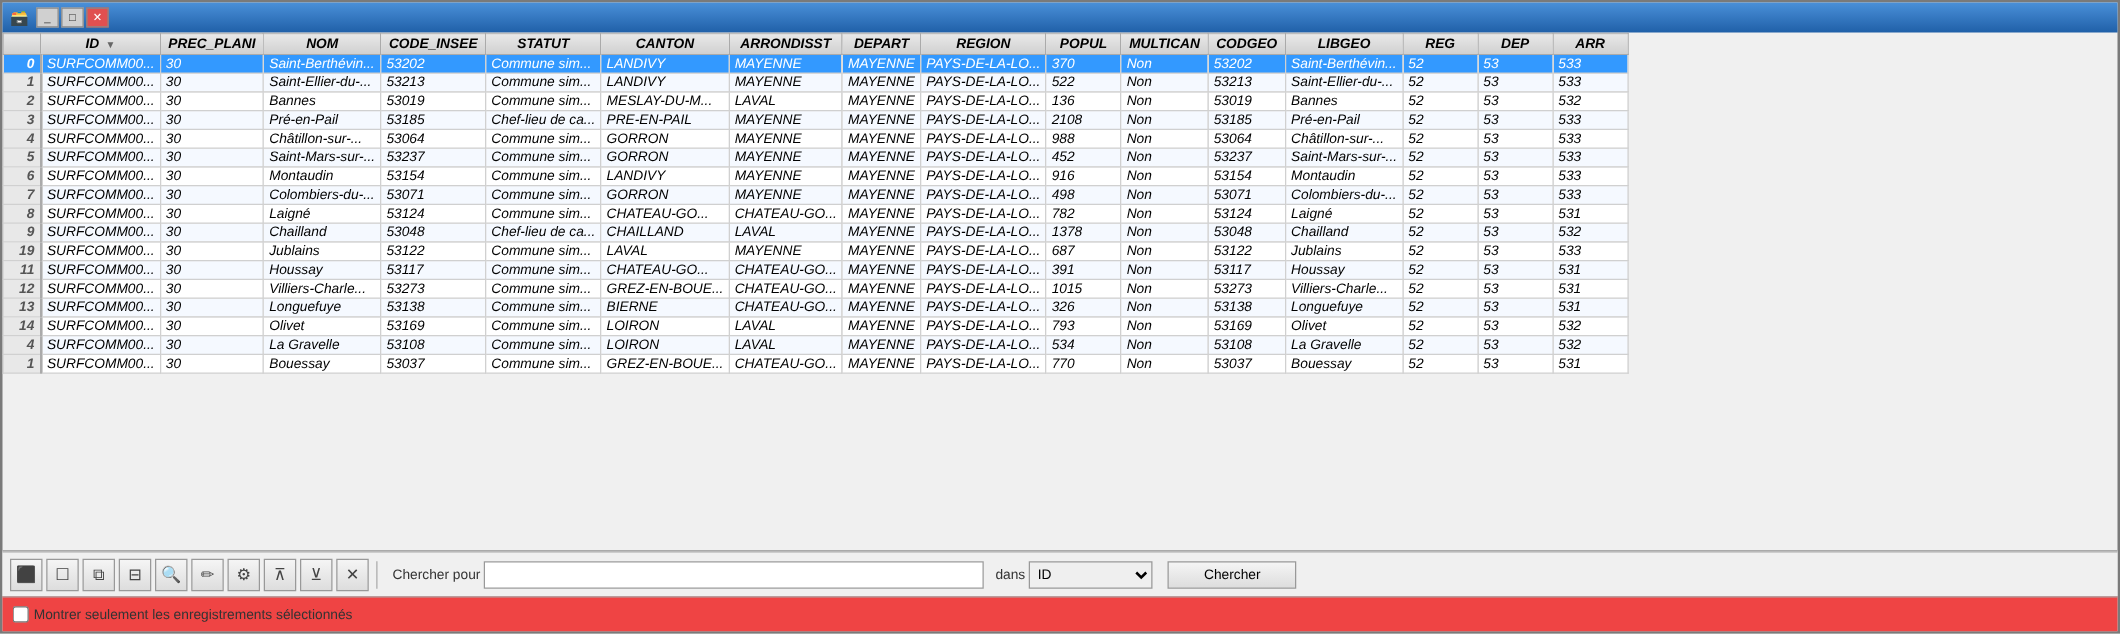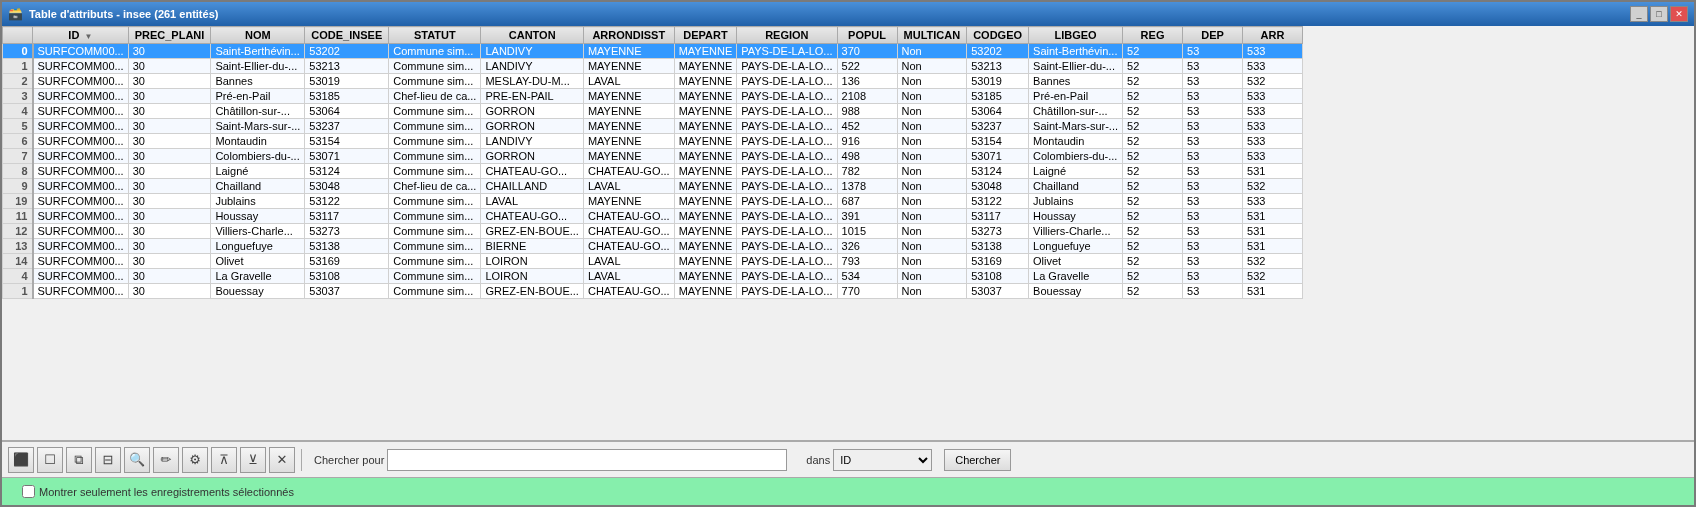--- a/index.html
+++ b/index.html
@@ -54,20 +54,21 @@
 
     .table-container {
       flex: 1;
       overflow: auto;
       border-bottom: 1px solid #aaa;
     }
     table {
       border-collapse: collapse;
       white-space: nowrap;
       font-size: 11px;
+      font-style: italic;
     }
     thead tr th {
       background: linear-gradient(to bottom, #e8e8e8, #d0d0d0);
       border: 1px solid #aaa;
       padding: 2px 6px;
       font-weight: bold;
       text-align: center;
       position: sticky;
       top: 0;
       z-index: 10;
@@ -132,41 +133,41 @@
       color: #333;
     }
     .search-input {
       width: 400px;
       height: 22px;
       border: 1px solid #999;
       padding: 1px 4px;
       font-size: 11px;
       background: white;
     }
-    .dans-label { margin-left: 16px; color: #333; }
+    .dans-label { margin-left: 6px; color: #333; }
     .field-select {
       height: 22px;
       border: 1px solid #999;
       font-size: 11px;
       padding: 1px 2px;
       min-width: 80px;
     }
     .chercher-btn {
       height: 22px;
-      padding: 1px 10px;
+      padding: 1px 28px;
       background: linear-gradient(to bottom, #f5f5f5, #ddd);
       border: 1px solid #999;
       font-size: 11px;
       cursor: pointer;
     }
 
     .status-bar {
-      background: #86efac;
+      background: #ef4444;
       border-top: 1px solid #aaa;
-      padding: 3px 20px;
+      padding: 3px 8px;
       display: flex;
       align-items: center;
       gap: 4px;
       height: 28px;
     }
     .checkbox-label {
       display: flex;
       align-items: center;
       gap: 4px;
       font-size: 11px;
@@ -187,21 +188,20 @@
       cursor: pointer;
     }
   </style>
 </head>
 <body>
 
 <div class="window">
 
   <div class="title-bar">
     <span class="title-bar-icon">🗃️</span>
-    <span class="title-bar-text">Table d'attributs - insee (261 entités)</span>
     <div class="title-bar-buttons">
       <div class="title-btn">_</div>
       <div class="title-btn">□</div>
       <div class="title-btn close">✕</div>
     </div>
   </div>
 
   <div class="table-container">
     <table>
       <thead>

